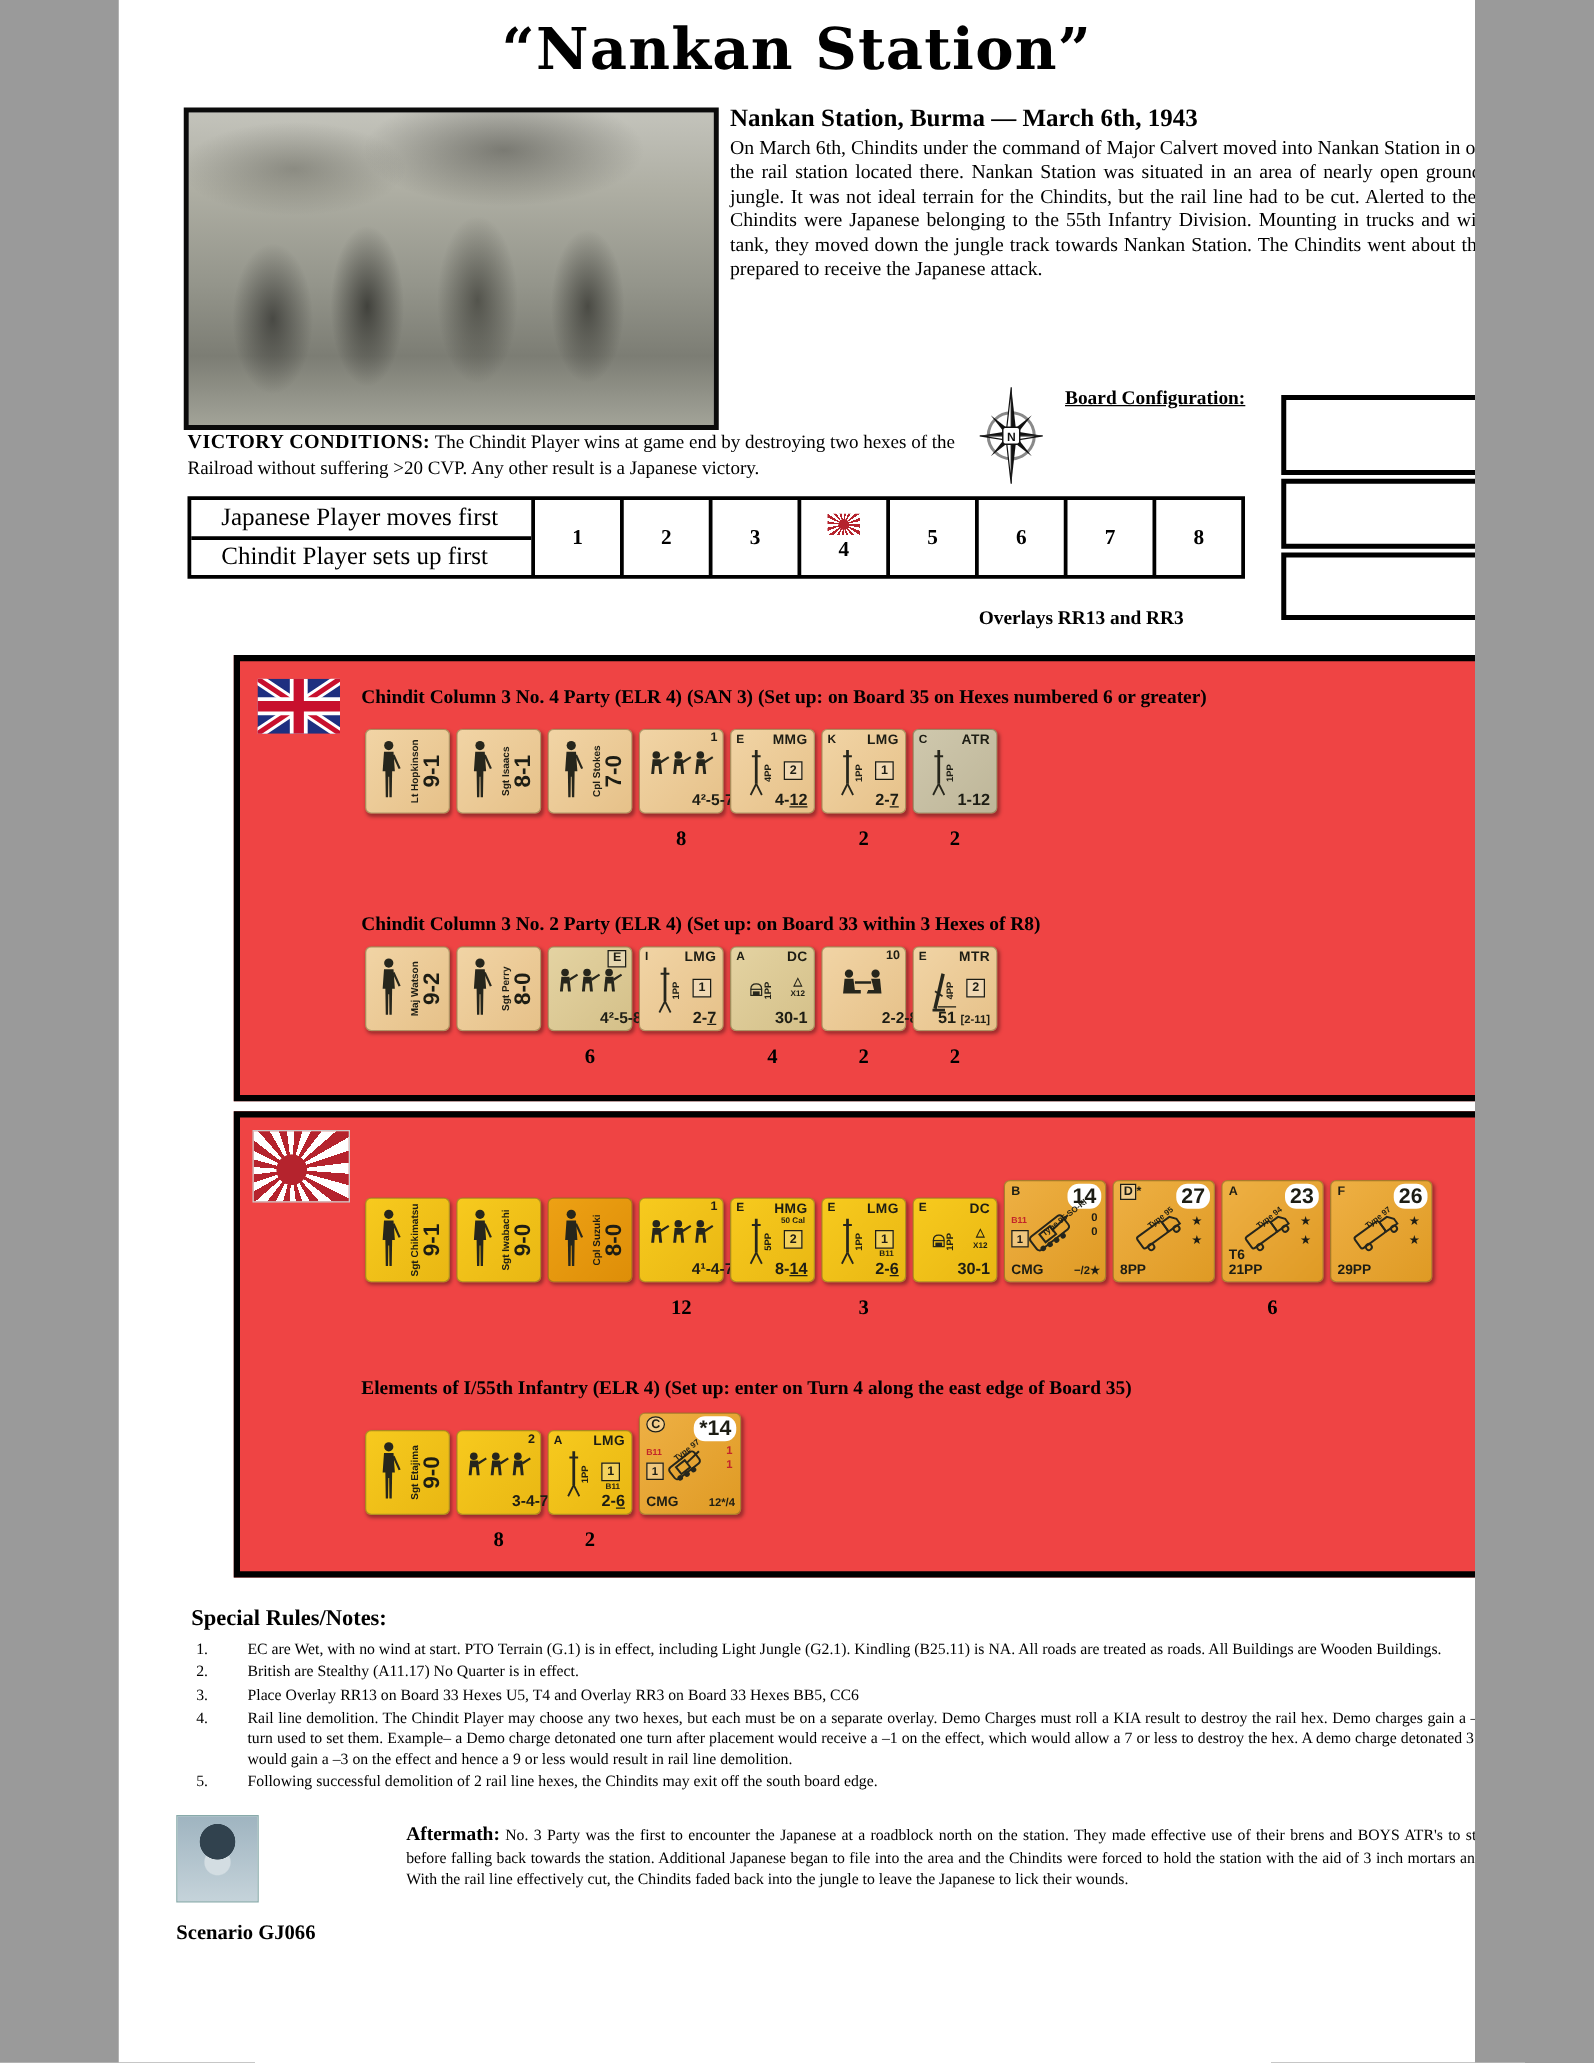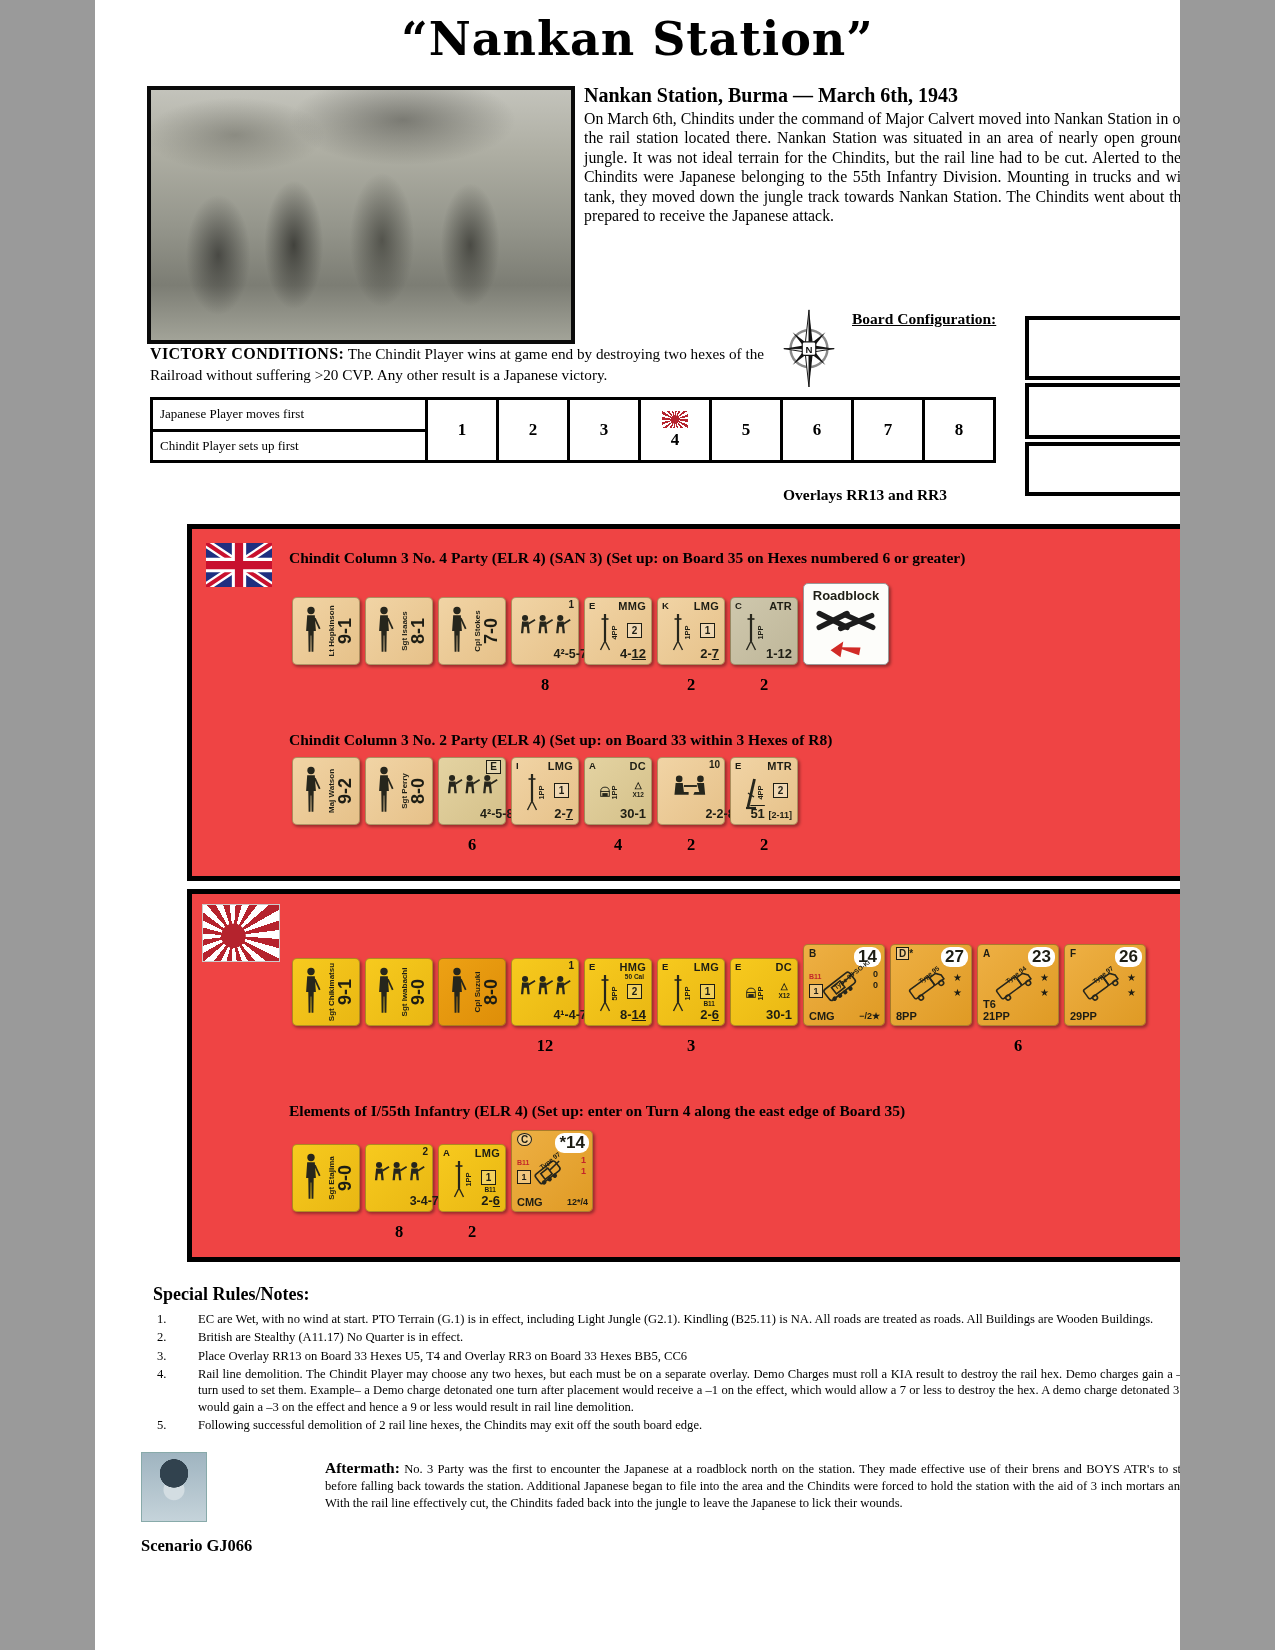--- a/index.html
+++ b/index.html
@@ -30,21 +30,21 @@
 
   .bc-boxes{position:absolute;left:930px;top:316px;width:224px;}
   .board-box{border:4px solid #000;margin-bottom:3px;position:relative;background:#fff;}
   .board-num{position:absolute;right:3px;top:50%;transform:translateY(-50%);
              writing-mode:vertical-rl;font-size:14px;font-weight:bold;font-family:"Liberation Serif",serif;}
 
   
   .turn-track{position:absolute;left:55px;top:397px;display:inline-flex;border:3px solid #000;height:66px;
               box-sizing:border-box;background:#fff;}
   .tt-left{width:272px;display:flex;flex-direction:column;}
-  .tt-left .r1,.tt-left .r2{flex:1;display:flex;align-items:center;padding-left:7px;font-size:13px;}
+  .tt-left .r1,.tt-left .r2{flex:1;display:flex;align-items:center;padding-left:24px;font-size:20px;}
   .tt-left .r1{border-bottom:3px solid #000;}
   .tt-cell{width:71px;border-left:3px solid #000;position:relative;display:flex;flex-direction:column;
            align-items:center;justify-content:center;box-sizing:border-box;}
   .ttn{font-weight:bold;font-size:17px;}
   .ttn.tts{margin-top:2px;}
   .sunmini{width:26px;height:17px;flex:none;
     background:
       radial-gradient(circle at 50% 50%, #b5232d 0 4px, rgba(255,255,255,0) 4.5px),
       repeating-conic-gradient(from 0deg at 50% 50%, #b5232d 0 11.25deg, #fff 11.25deg 22.5deg);}
   .overlays{position:absolute;left:640px;top:486px;width:260px;text-align:center;font-weight:bold;font-size:15.5px;}
@@ -368,41 +368,20 @@
                 <line x1="3.5" y1="8" x2="10.5" y2="8" stroke="#26261c" stroke-width="1.6"></line>
                 <line x1="7" y1="30" x2="2.5" y2="39" stroke="#26261c" stroke-width="1.4"></line>
                 <line x1="7" y1="30" x2="11.5" y2="39" stroke="#26261c" stroke-width="1.4"></line>
               </svg>
             </span>
             <span class="sw-pp">1PP</span>
             <span class="sw-range">1-12</span>
           </div>
           <div class="count">2</div>
         </div>
-        <div class="cw">
-          <div class="ctr white">
-            <span class="rb-label">Roadblock</span>
-            <span class="rb-art fig">
-              <svg viewBox="0 0 62 28">
-                <g stroke="#1c1c1c" stroke-width="5" stroke-linecap="round">
-                  <line x1="6" y1="20" x2="32" y2="7"></line>
-                  <line x1="6" y1="7" x2="32" y2="20"></line>
-                  <line x1="26" y1="21" x2="55" y2="9"></line>
-                  <line x1="30" y1="8" x2="56" y2="20"></line>
-                </g>
-              </svg>
-            </span>
-            <span class="rb-arrow fig">
-              <svg viewBox="0 0 34 22">
-                <path d="M2 15 L13 4 L13 10 L31 7 L31 15 L13 12 L13 20 Z" transform="rotate(10 17 11)" fill="#d12a26"></path>
-              </svg>
-            </span>
-          </div>
-          <div class="count">&nbsp;</div>
-        </div>
       </div>
     <div class="group-header" style="top:202px">Chindit Column 3 No. 2 Party (ELR 4) (Set up: on Board 33 within 3 Hexes of R8)</div>
     <div class="counter-row" style="top:228px">
         <div class="cw">
           <div class="ctr tan">
             <span class="fig lf">
               <svg viewBox="0 0 22 46">
                 <circle cx="11" cy="5" r="3.4" fill="#26261c"></circle>
                 <path d="M7.5 9.5 L14.5 9.5 L15.5 24 L13.5 24 L13.2 43 L11.5 43 L11.3 28 L10.7 28 L10.5 43 L8.8 43 L8.5 24 L6.5 24 Z" fill="#26261c"></path>
                 <line x1="14.5" y1="12" x2="19" y2="22" stroke="#26261c" stroke-width="1.6"></line>

